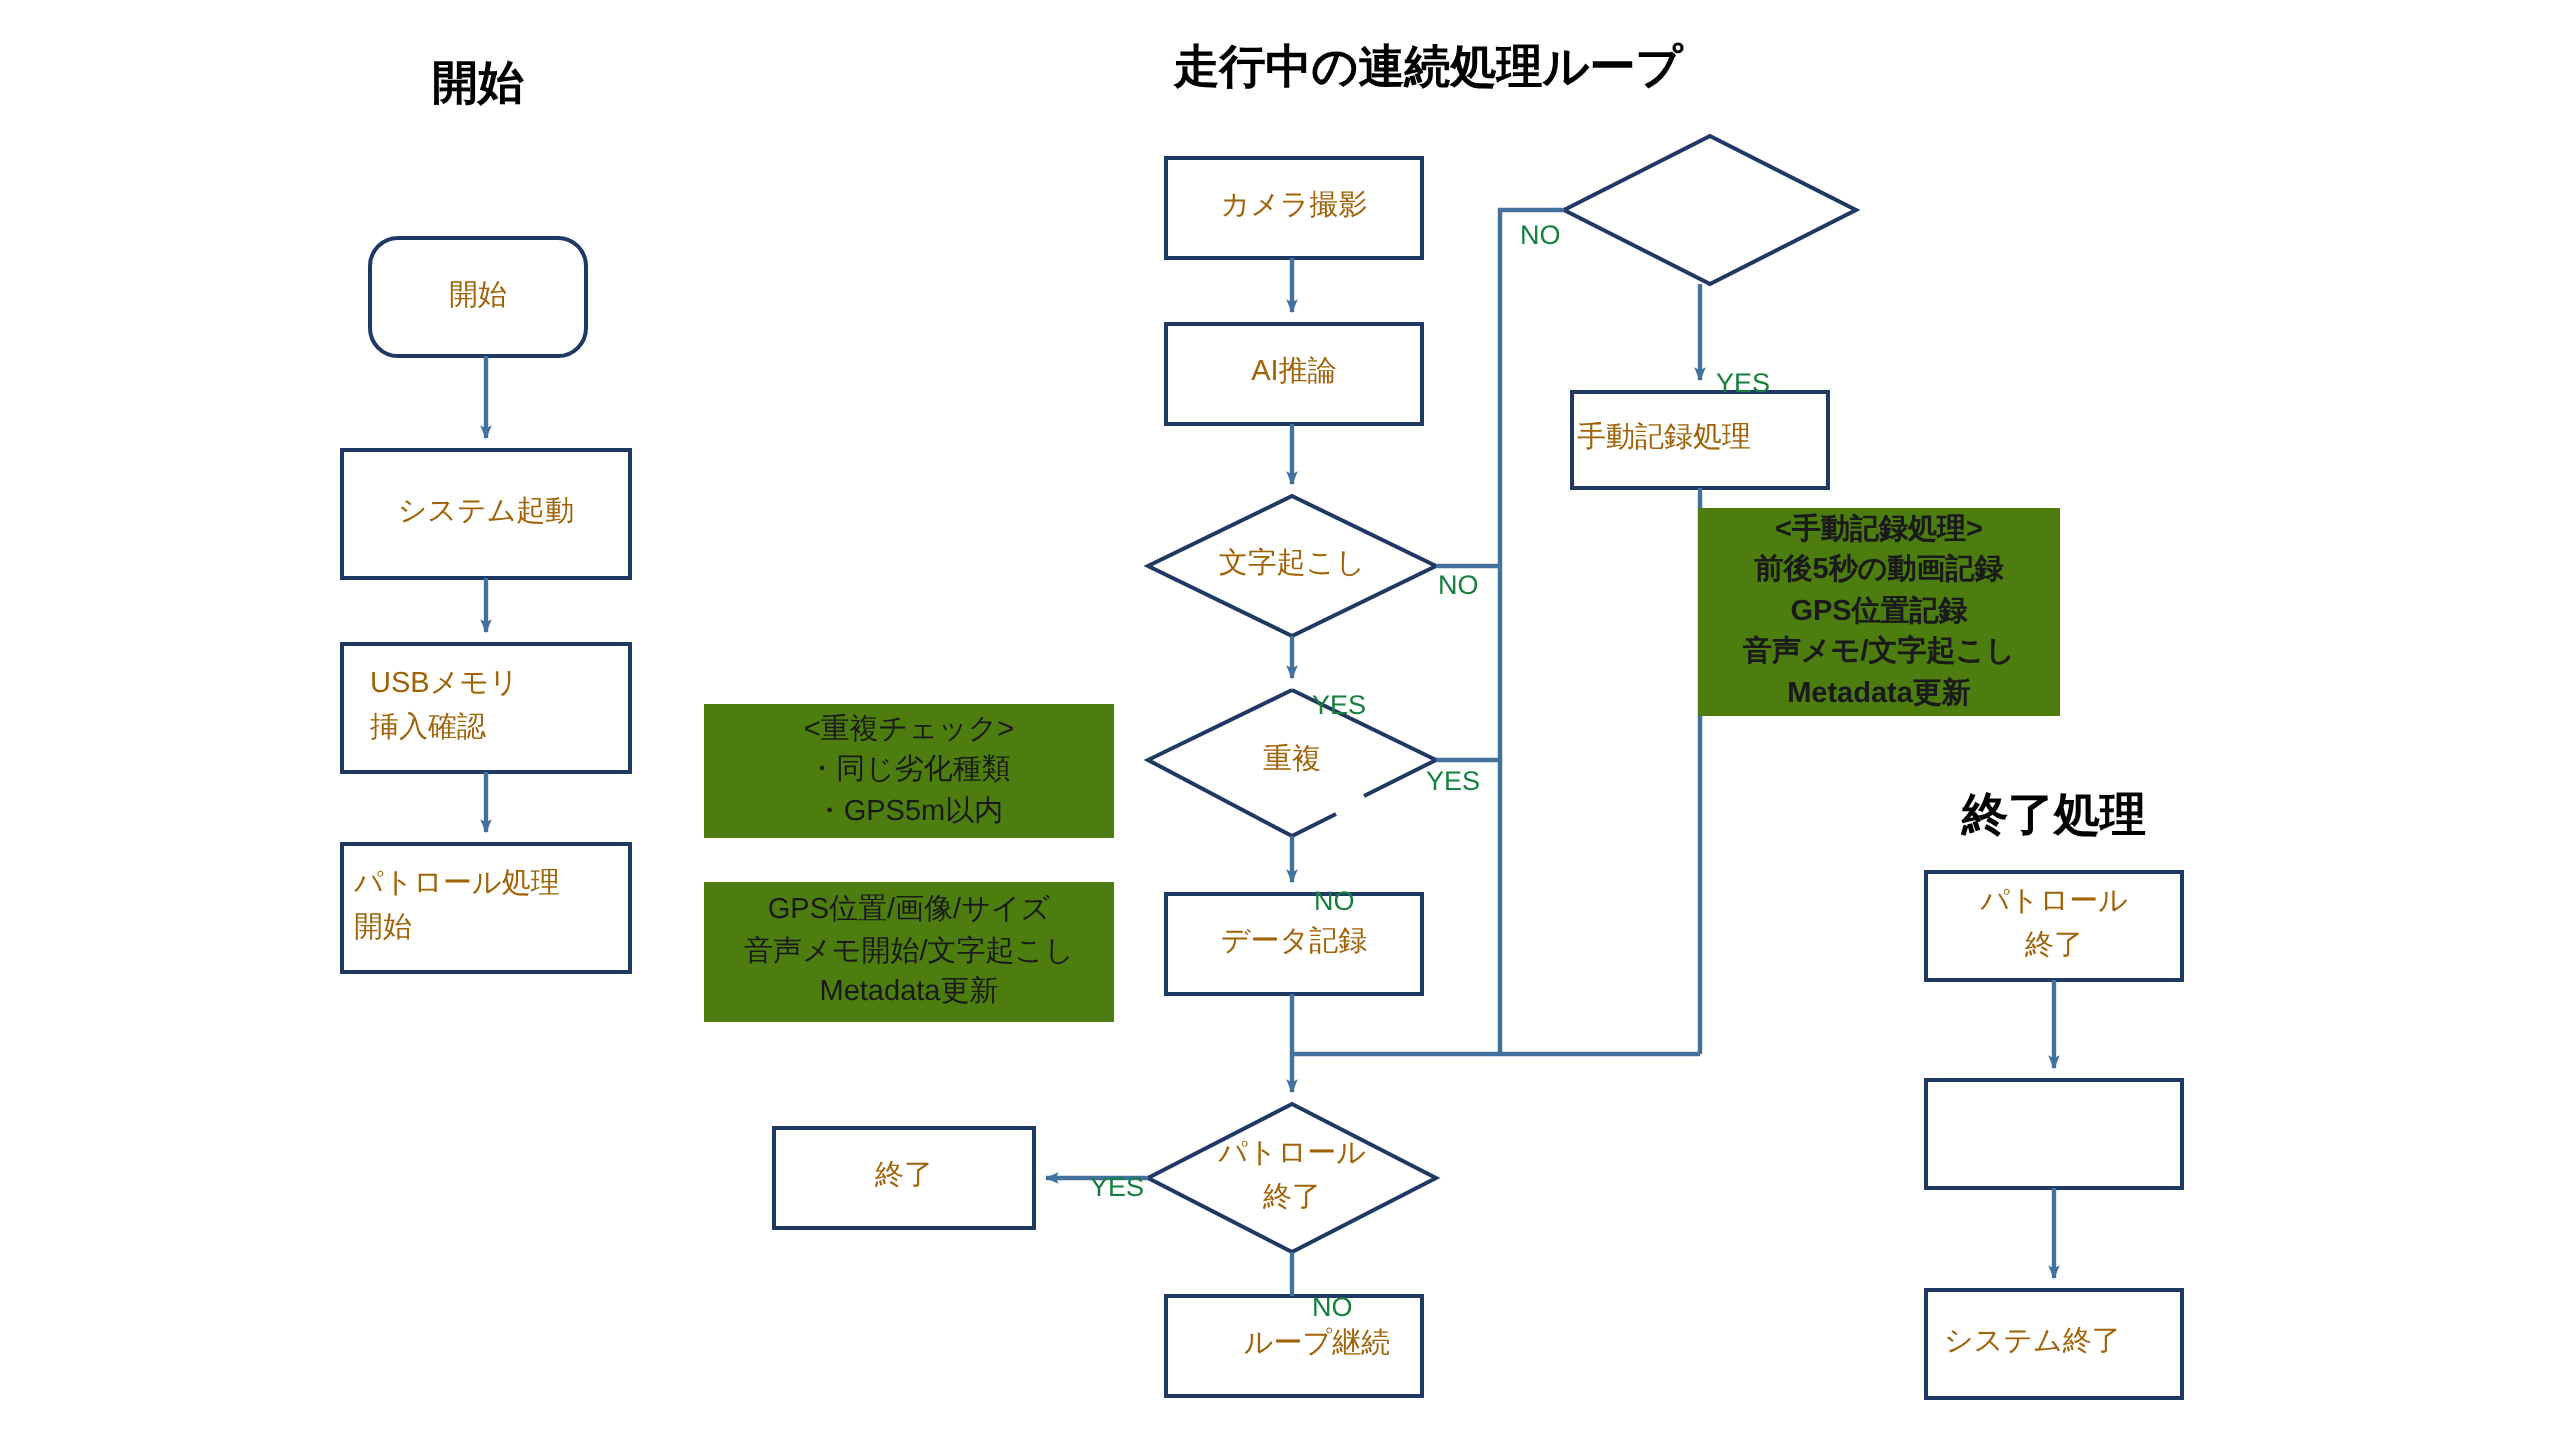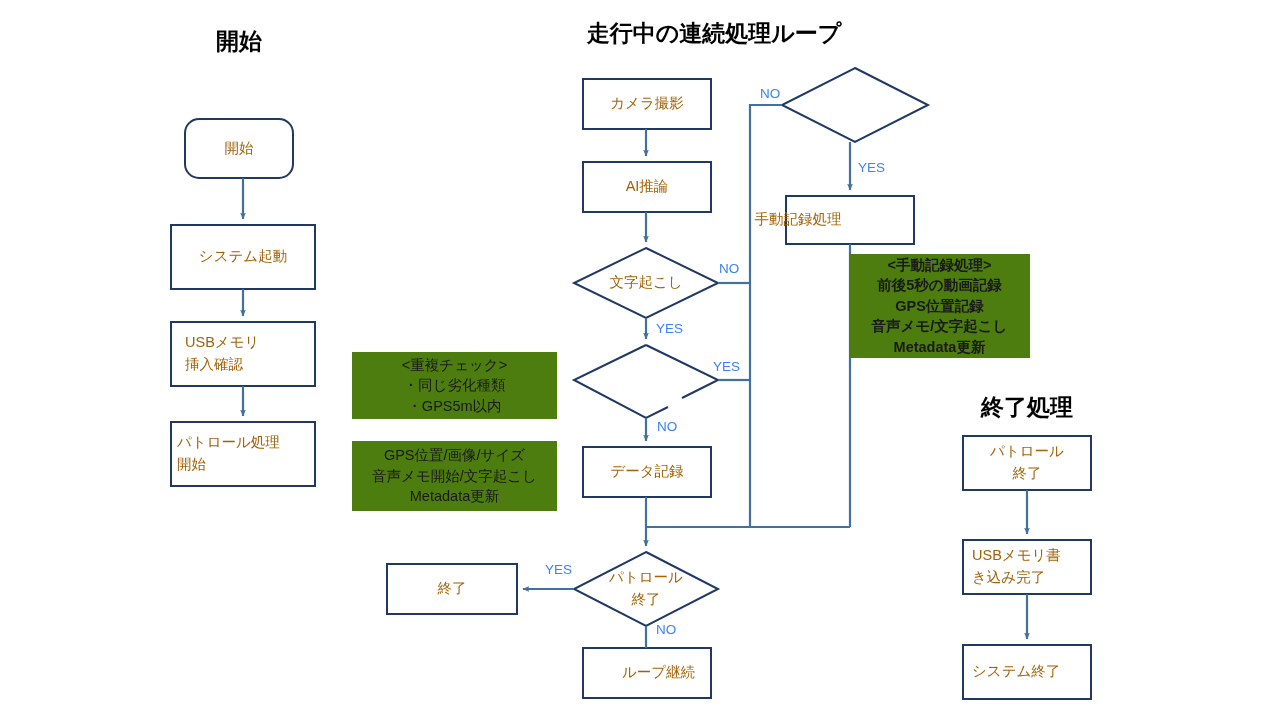--- a/index.html
+++ b/index.html
@@ -43,23 +43,24 @@
     text-align: center;
     pointer-events: none;
   }
   .node-label.left-align {
     justify-content: flex-start;
     text-align: left;
   }
   .edge-label {
     position: absolute;
     font-size: 13.5px;
-    color: #3b82f6;
+    color: #15803d;
     white-space: nowrap;
     font-family: "Liberation Sans", "DejaVu Sans", sans-serif;
+    margin-top: 24px;
   }
   .note-box {
     position: absolute;
     background: #4d7c0f;
     color: #1a1a1a;
     font-size: 14.5px;
     line-height: 1.42;
     white-space: pre-line;
     text-align: center;
     display: flex;
@@ -149,31 +150,30 @@
   <div class="node-label" style="left:185px; top:119px; width:108px; height:59px;">開始</div>
   <div class="node-label" style="left:171px; top:225px; width:144px; height:64px;">システム起動</div>
   <div class="node-label left-align" style="left:185px; top:322px; width:130px; height:64px;">USBメモリ
 挿入確認</div>
   <div class="node-label left-align" style="left:177px; top:422px; width:138px; height:64px;">パトロール処理
 開始</div>
 
   <div class="node-label" style="left:583px; top:79px; width:128px; height:50px;">カメラ撮影</div>
   <div class="node-label" style="left:583px; top:162px; width:128px; height:50px;">AI推論</div>
   <div class="node-label" style="left:582px; top:258px; width:128px; height:50px;">文字起こし</div>
+  <div class="node-label" style="left:582px; top:356px; width:128px; height:50px;">重複</div>
   <div class="node-label" style="left:583px; top:447px; width:128px; height:50px;">データ記録</div>
-  <div class="node-label" style="left:740px; top:196px; width:116px; height:48px;text-align:right;">手動記録処理</div>
+  <div class="node-label" style="left:774px; top:196px; width:116px; height:48px;text-align:right;">手動記録処理</div>
   <div class="node-label" style="left:582px; top:566px; width:128px; height:46px;">パトロール
 終了</div>
   <div class="node-label" style="left:387px; top:564px; width:130px; height:50px;">終了</div>
   <div class="node-label" style="left:583px; top:648px; width:151px; height:50px;">ループ継続</div>
 
   <div class="node-label" style="left:963px; top:436px; width:128px; height:54px;">パトロール
 終了</div>
-  <div class="node-label left-align" style="left:972px; top:540px; width:122px; height:54px;">USBメモリ書
-き込み完了</div>
   <div class="node-label left-align" style="left:972px; top:645px; width:122px; height:54px;">システム終了</div>
 
   <div class="edge-label" style="left:719px; top:261px;">NO</div>
   <div class="edge-label" style="left:656px; top:321px;">YES</div>
   <div class="edge-label" style="left:713px; top:359px;">YES</div>
   <div class="edge-label" style="left:657px; top:419px;">NO</div>
   <div class="edge-label" style="left:760px; top:86px;">NO</div>
   <div class="edge-label" style="left:858px; top:160px;">YES</div>
   <div class="edge-label" style="left:545px; top:562px;">YES</div>
   <div class="edge-label" style="left:656px; top:622px;">NO</div>

